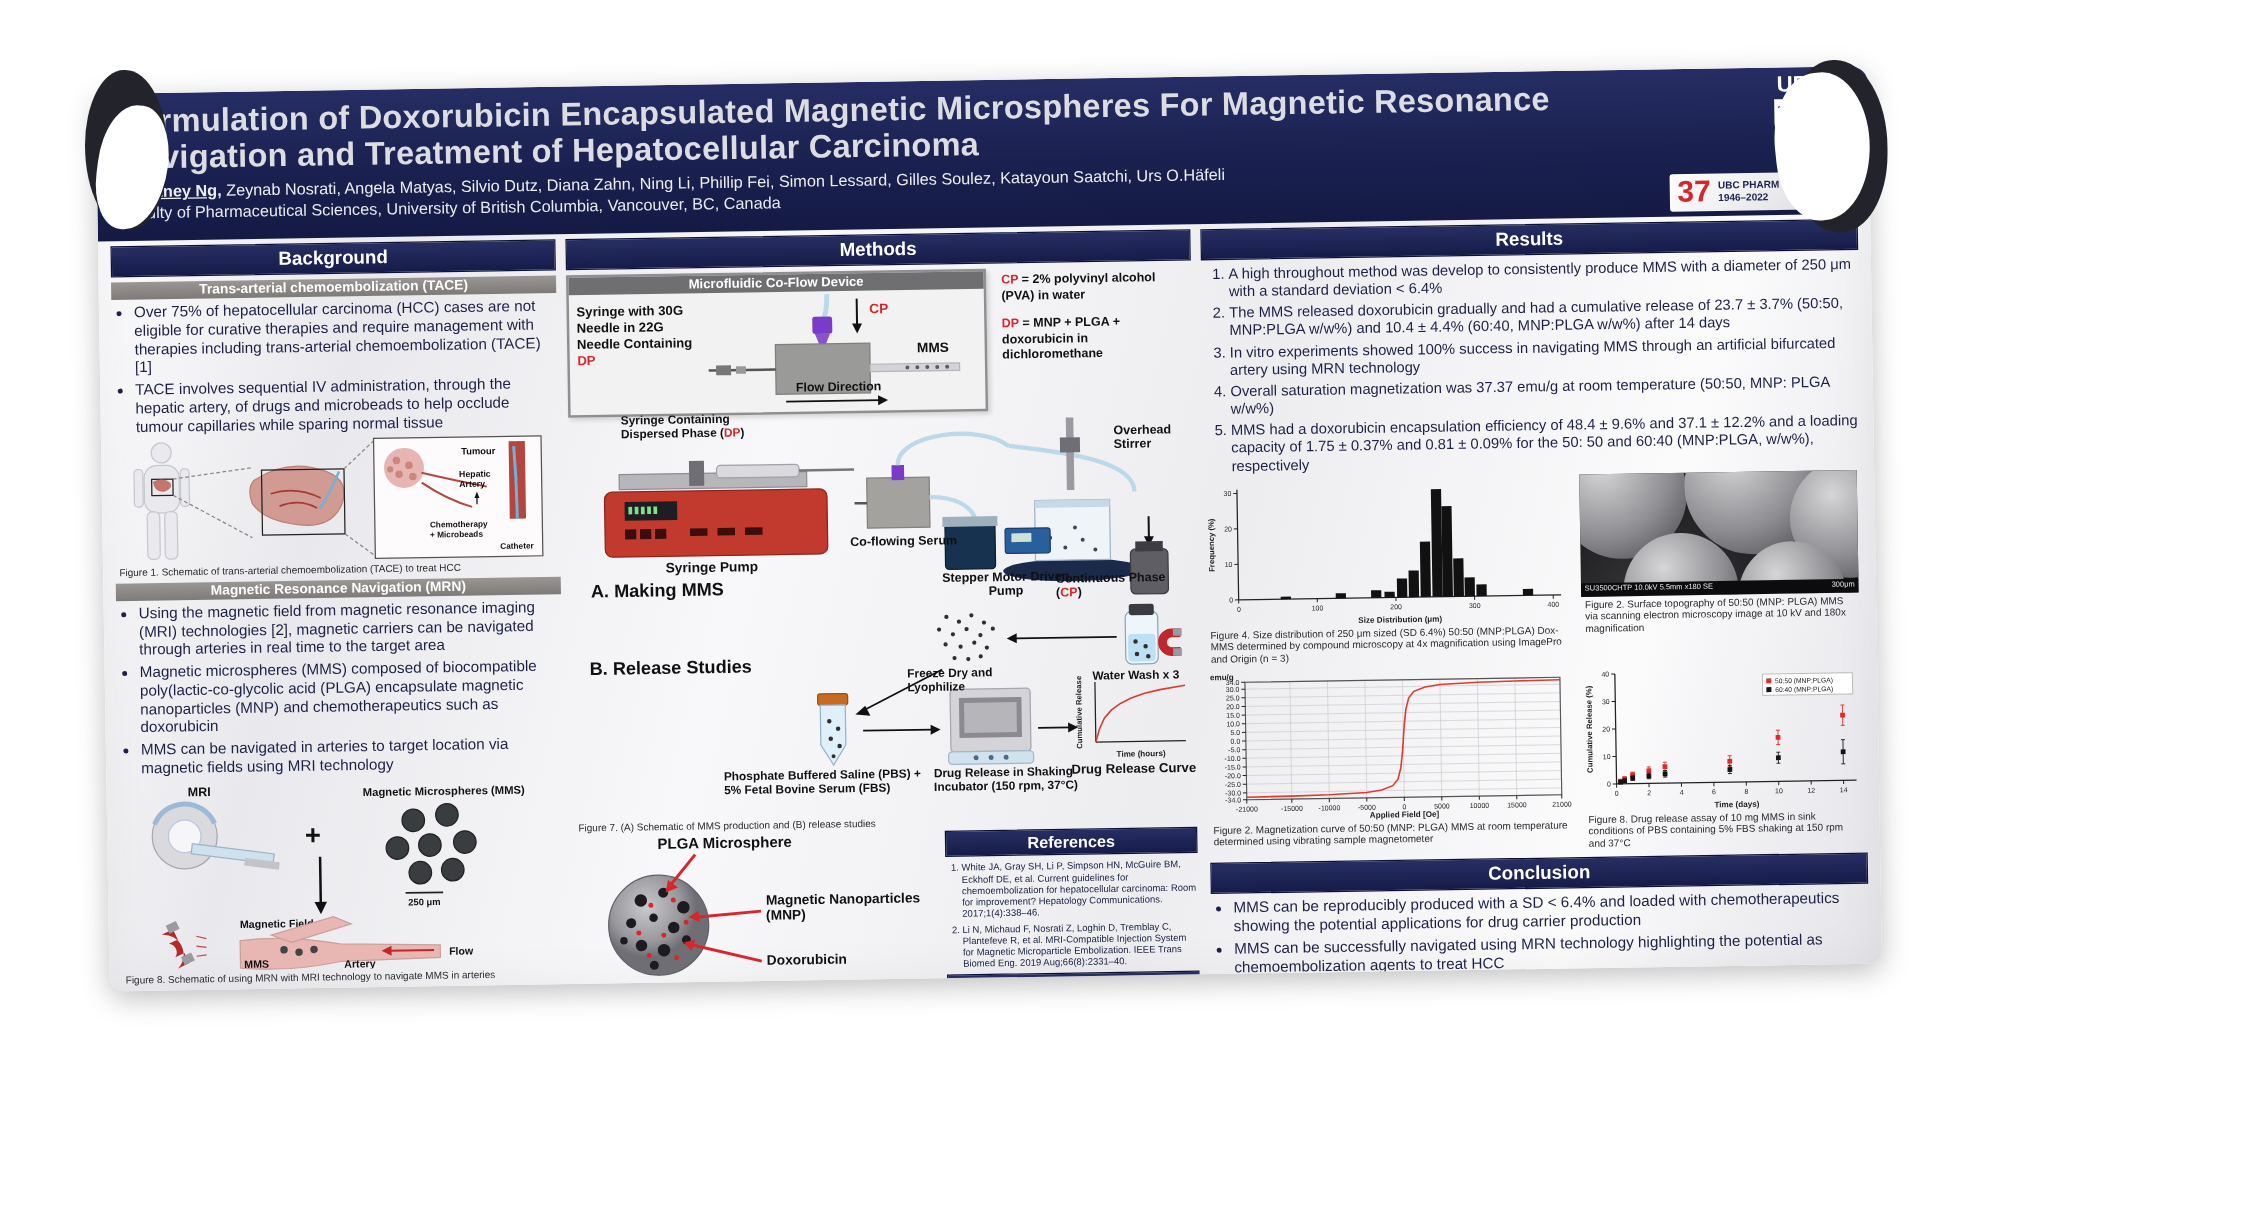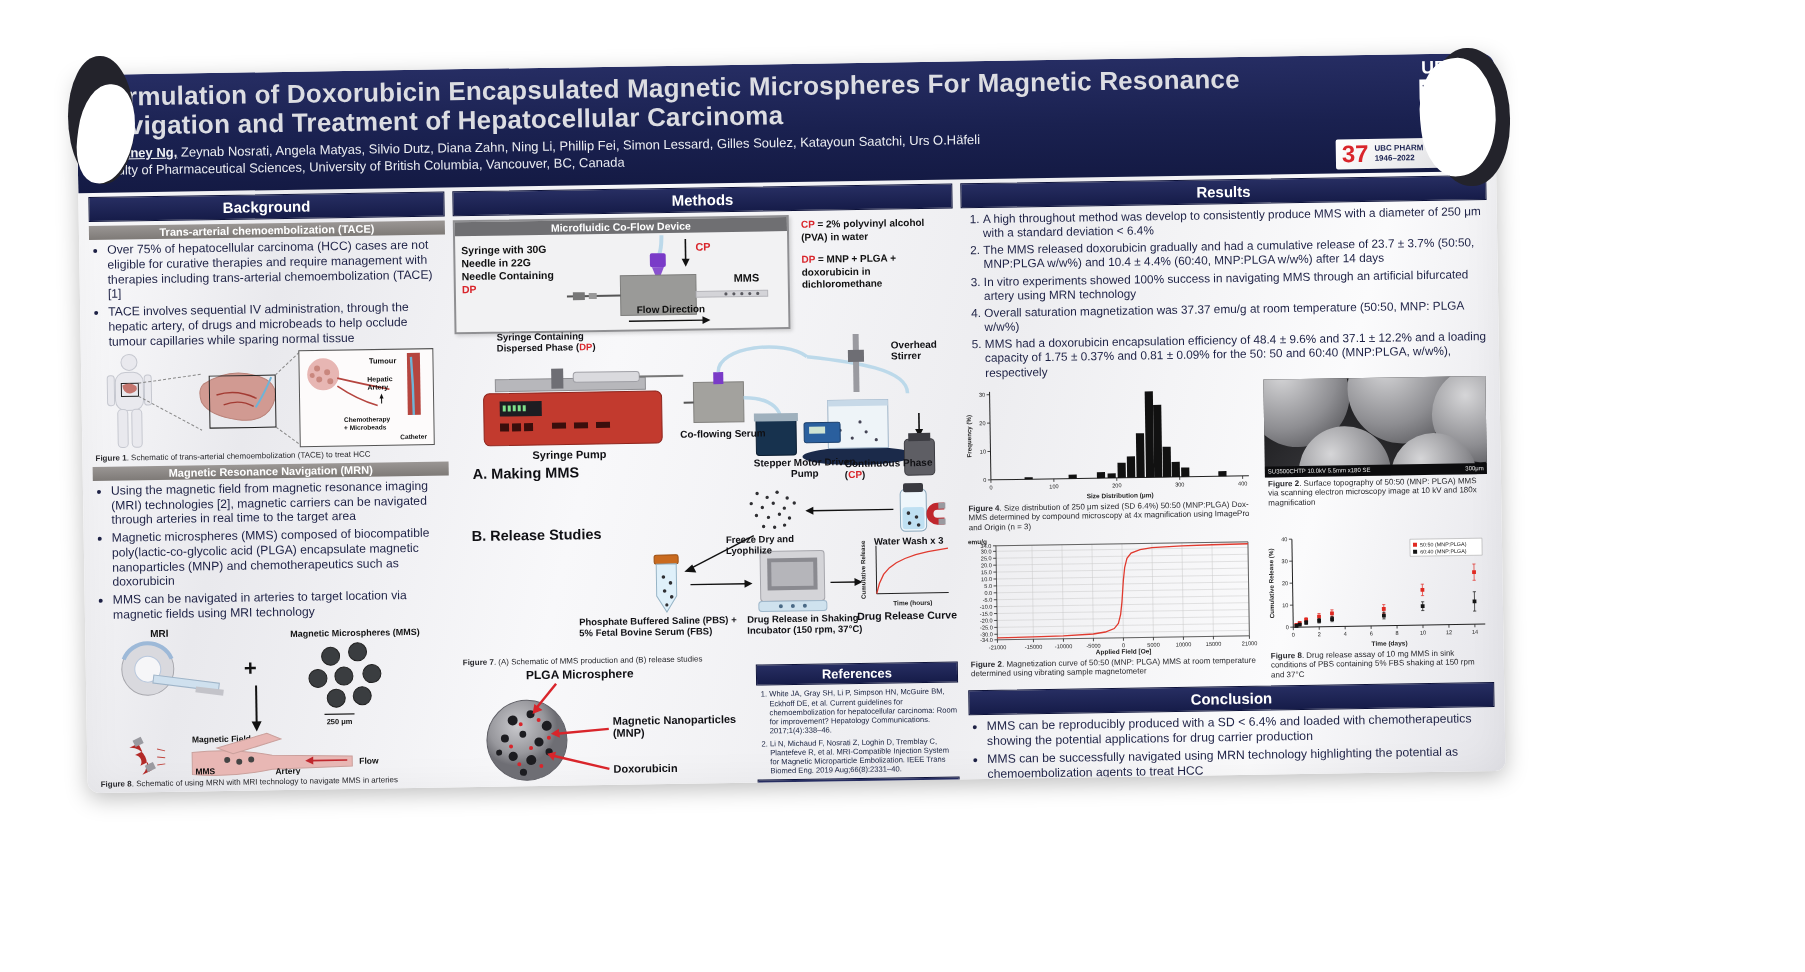--- a/index.html
+++ b/index.html
@@ -32,21 +32,21 @@
   .col-right{left:882px;width:526px;}
   .sec-h{background:linear-gradient(#272e62,#161c49);color:#fff;font-weight:bold;font-size:15px;
          text-align:center;padding:3px 0;margin:0 0 4px 0;border:1px solid #0d123a;}
   .sub-h{background:linear-gradient(#9a9694,#7e7a77);color:#fff;font-weight:bold;font-size:11px;
          text-align:center;padding:1px 0;margin:3px 0;}
   ul.b{margin:2px 0 2px 18px;padding:0;}
   ul.b li{font-size:12.2px;color:#1d2145;margin-bottom:3px;line-height:1.21;font-weight:500;}
   ol.r{margin:2px 0 4px 22px;padding:0;}
   ol.r li{font-size:11.8px;color:#1d2145;margin-bottom:3px;line-height:1.2;font-weight:500;}
   .cap{font-size:8px;color:#2a2a2e;line-height:1.18;margin:2px 3px;}
-  .cap b{font-weight:bold;}
+  .cap b{font-weight:normal;}
   .red{color:#d9252b;font-weight:bold;}
   .fig{position:relative;}
   .lbl{position:absolute;font-weight:bold;color:#101014;}
   .chart{display:block;}
   .figrow{display:flex;gap:8px;margin-bottom:2px;}
   
   .mf-panel{width:332px;background:#f2f2f3;border:2px solid #8f8f92;box-shadow:2px 2px 4px rgba(0,0,0,.15);}
   .mf-title{background:#6f6f72;color:#fff;font-weight:bold;font-size:10.5px;text-align:center;padding:1px 0;}
   .mf-body{display:flex;}
   .mf-text{width:96px;font-size:10.5px;font-weight:bold;color:#111;padding:8px 2px 0 6px;line-height:1.25;}

